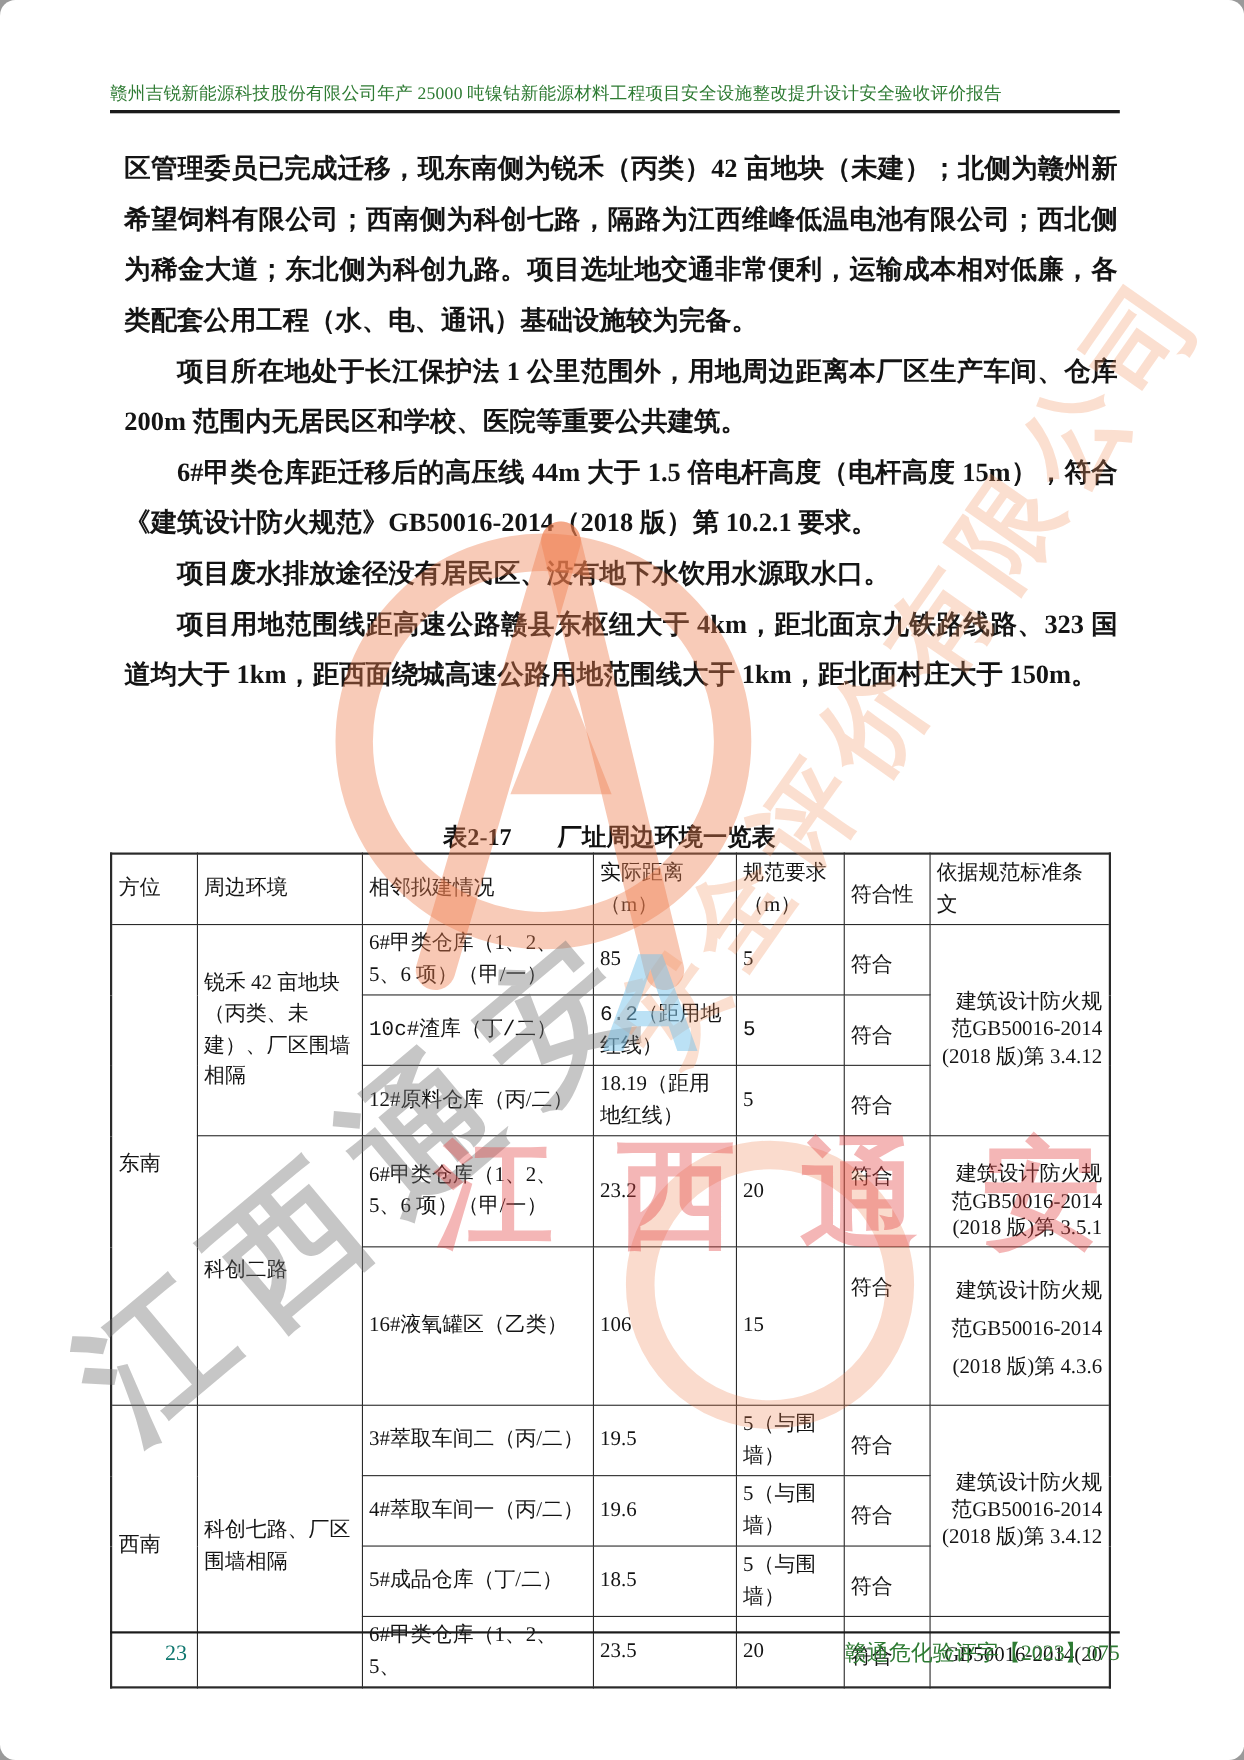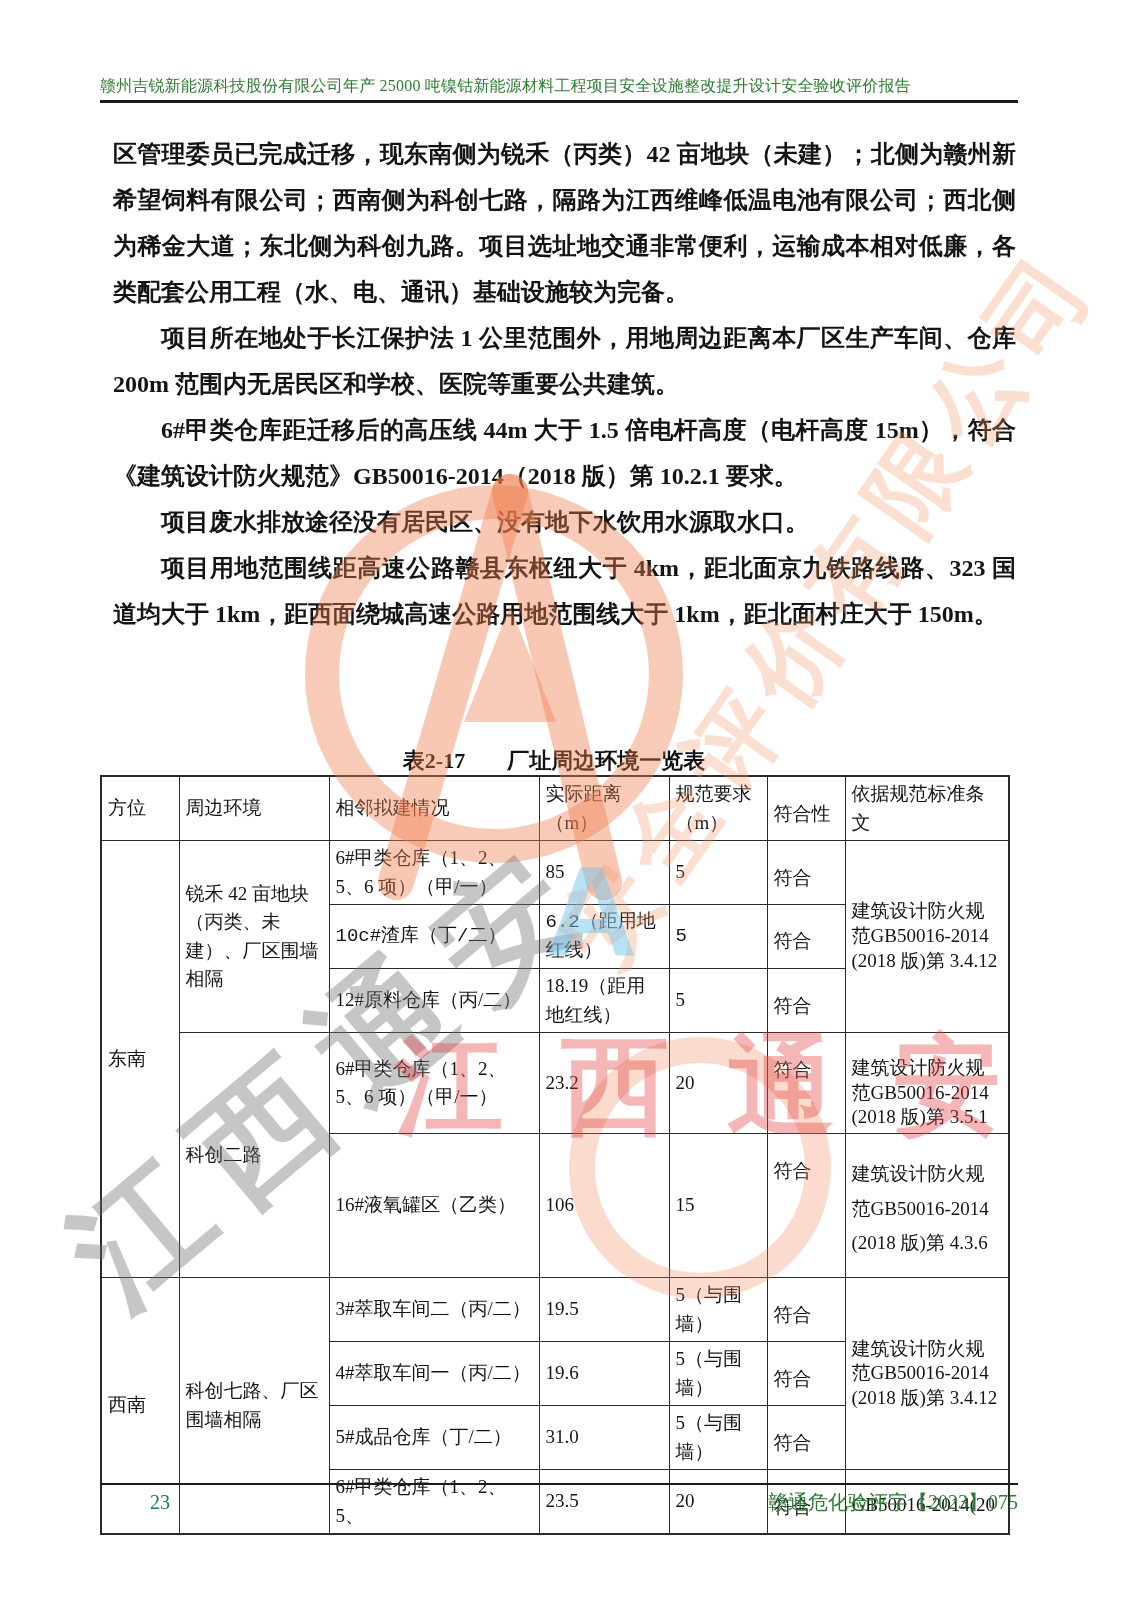--- a/index.html
+++ b/index.html
@@ -4,20 +4,21 @@
 <style>
   html,body{margin:0;padding:0;background:#9a9a9a;}
   .page{
     position:relative;
     width:1131px;height:1600px;
     margin:0 auto;
     background:#ffffff;
     overflow:hidden;
     font-family:"Liberation Serif","DejaVu Serif",serif;
     color:#141414;
+    border-radius:14px;
   }
   
   .doc-header{
     position:absolute;left:100px;top:76px;width:918px;
     font-size:16px;line-height:20px;color:#2e7b33;
     white-space:nowrap;letter-spacing:0.2px;
   }
   .header-rule{
     position:absolute;left:100px;top:100px;width:918px;height:3px;
     background:#1b1b1b;
@@ -43,21 +44,21 @@
     border:2px solid #2a2a2a;
   }
   .env-table th,.env-table td{
     border:1px solid #2a2a2a;
     padding:3px 6px;
     vertical-align:middle;
     word-break:break-all;
     line-height:1.5;
     font-weight:normal;text-align:left;
   }
-  .env-table td.basis{line-height:1.3;}
+  .env-table td.basis{line-height:1.3;text-align:right;}
   .env-table .va-top{vertical-align:top;padding-top:23px;}
   .env-table td.wide-lines{line-height:1.82;}
   tr.tr-h{height:62px;}
   tr.tr-1{height:54px;}
   tr.tr-2{height:55px;font-family:Liberation Mono, monospace;}
   tr.tr-3{height:57px;}
   tr.tr-4{height:100px;}
   tr.tr-5{height:144px;}
   tr.tr-6{height:55px;}
   tr.tr-7{height:56px;}
@@ -189,21 +190,21 @@
       <td rowspan="3" class="basis">建筑设计防火规范GB50016-2014(2018 版)第 3.4.12</td>
     </tr>
     <tr class="tr-7">
       <td>4#萃取车间一（丙/二）</td>
       <td>19.6</td>
       <td>5（与围墙）</td>
       <td class="va-top">符合</td>
     </tr>
     <tr class="tr-8">
       <td>5#成品仓库（丁/二）</td>
-      <td>31.0</td>
+      <td>18.5</td>
       <td>5（与围墙）</td>
       <td class="va-top">符合</td>
     </tr>
     <tr class="tr-9">
       <td>6#甲类仓库（1、2、5、</td>
       <td>23.5</td>
       <td>20</td>
       <td class="va-top">符合</td>
       <td class="basis va-top">GB50016-2014(20</td>
     </tr>

